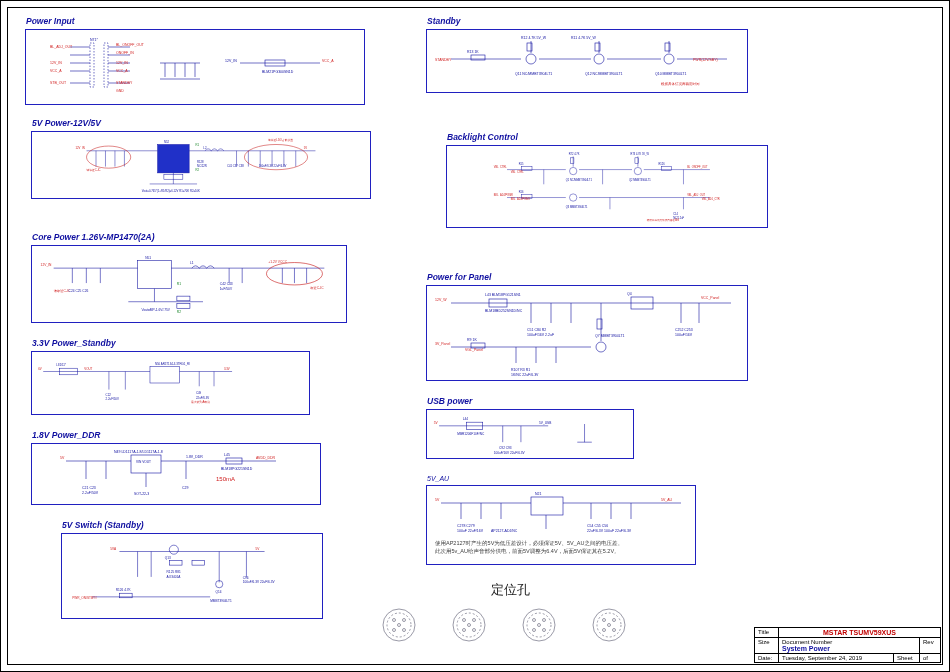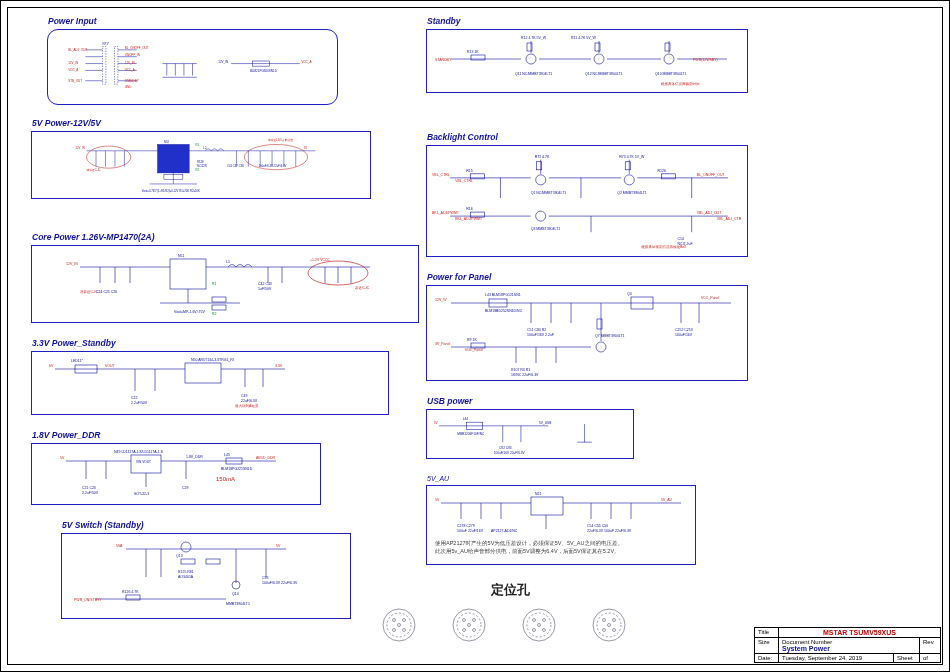--- a/index.html
+++ b/index.html
@@ -73,21 +73,21 @@
     font-family: Arial;
   }
   .note-txt {
     font-size: 5.5px;
     fill: #404040;
   }
 
   .cjk-title {
     position: absolute;
     font-size: 13px;
-    font-weight: 700;
+    font-weight: 400;
     color: #202020;
     white-space: nowrap;
   }
 
   .title-block {
     position: absolute;
     right: 8px;
     bottom: 8px;
     width: 185px;
     border: 1px solid #000;
@@ -115,21 +115,21 @@
     font-weight: bold;
     font-size: 7px;
   }
 </style>
 </head>
 <body>
 
 <div class="sheet">
   <div class="frame"></div>
 
-  <div class="block" style="left:46px; top:28px; width:291px; height:76px;border-radius:11px;">
+  <div class="block" style="left:24px; top:28px; width:340px; height:76px;">
     <div class="block-title">Power Input</div>
     <div class="schem">
       <svg viewBox="0 0 330 68">
         <g stroke="#1010a0" stroke-width="0.6" fill="none">
           <rect x="60" y="10" width="4" height="44" stroke-dasharray="1.5,1.5"></rect>
           <rect x="74" y="10" width="4" height="44" stroke-dasharray="1.5,1.5"></rect>
           <line x1="40" y1="14" x2="60" y2="14"></line>
           <line x1="78" y1="14" x2="100" y2="14"></line>
           <line x1="40" y1="22" x2="60" y2="22"></line>
           <line x1="78" y1="22" x2="100" y2="22"></line>
@@ -203,21 +203,21 @@
         <text x="158" y="14" class="green-txt">R1</text>
         <text x="158" y="45" class="green-txt">R2</text>
         <text x="118" y="10" class="blue-txt">N52</text>
         <text x="20" y="45" class="red-txt">请靠近C-IC</text>
         <text x="250" y="8" class="red-txt">请靠近LDO之前放置</text>
         <text x="90" y="72" class="blue-txt">Vout=0.765*(1+R1/R2)=6.12V   R1=70K  R2=10K</text>
       </svg>
     </div>
   </div>
 
-  <div class="block" style="left:30px; top:244px; width:388px; height:78px;">
+  <div class="block" style="left:30px; top:244px; width:316px; height:78px;">
     <div class="block-title">Core Power 1.26V-MP1470(2A)</div>
     <div class="schem">
       <svg viewBox="0 0 330 70">
         <g stroke="#1010a0" stroke-width="0.6" fill="none">
           <line x1="20" y1="18" x2="110" y2="18"></line>
           <rect x="110" y="10" width="36" height="30"></rect>
           <line x1="146" y1="18" x2="310" y2="18"></line>
           <path d="M168,18 q4,-5 8,0 q4,-5 8,0 q4,-5 8,0"></path>
           <line x1="40" y1="18" x2="40" y2="34"></line>
           <line x1="55" y1="18" x2="55" y2="34"></line>
@@ -242,21 +242,21 @@
         <text x="198" y="36" class="blue-txt">C42 C43</text>
         <text x="198" y="41" class="blue-txt">1uF/50V</text>
         <text x="152" y="36" class="green-txt">R1</text>
         <text x="152" y="66" class="green-txt">R2</text>
         <text x="36" y="44" class="blue-txt">C24 C25 C26</text>
         <text x="114" y="64" class="blue-txt">Vout=MP-1.6V/.75V</text>
       </svg>
     </div>
   </div>
 
-  <div class="block" style="left:30px; top:350px; width:358px; height:64px;">
+  <div class="block" style="left:30px; top:350px; width:279px; height:64px;">
     <div class="block-title">3.3V Power_Standby</div>
     <div class="schem">
       <svg viewBox="0 0 330 56">
         <g stroke="#1010a0" stroke-width="0.6" fill="none">
           <line x1="10" y1="14" x2="140" y2="14"></line>
           <rect x="30" y="10" width="22" height="8"></rect>
           <rect x="140" y="8" width="36" height="20"></rect>
           <line x1="176" y1="14" x2="240" y2="14"></line>
           <line x1="200" y1="14" x2="200" y2="32"></line>
           <line x1="218" y1="14" x2="218" y2="32"></line>
@@ -300,21 +300,21 @@
         <text x="165" y="23" class="blue-txt">BLM18PG221SN1D</text>
         <text x="26" y="42" class="blue-txt">C21 C23</text>
         <text x="26" y="47" class="blue-txt">2.2uF/50V</text>
         <text x="126" y="42" class="blue-txt">C29</text>
         <text x="78" y="48" class="blue-txt">SOT-22-3</text>
         <text x="160" y="34" class="red-txt" style="font-size:6px">150mA</text>
       </svg>
     </div>
   </div>
 
-  <div class="block" style="left:60px; top:532px; width:290px; height:86px;">
+  <div class="block" style="left:60px; top:532px; width:262px; height:86px;">
     <div class="block-title">5V Switch (Standby)</div>
     <div class="schem">
       <svg viewBox="0 0 280 78">
         <g stroke="#1010a0" stroke-width="0.6" fill="none">
           <line x1="60" y1="12" x2="220" y2="12"></line>
           <rect x="115" y="22" width="14" height="5"></rect>
           <rect x="140" y="22" width="14" height="5"></rect>
           <circle cx="120" cy="10" r="5"></circle>
           <line x1="80" y1="12" x2="80" y2="40"></line>
           <line x1="95" y1="12" x2="95" y2="40"></line>
@@ -365,21 +365,21 @@
         <text x="140" y="6" class="blue-txt">R11 4.7K 5V_W</text>
         <text x="84" y="42" class="blue-txt">Q11 NC/MMBT3904LT1</text>
         <text x="154" y="42" class="blue-txt">Q12 NC/MMBT3904LT1</text>
         <text x="224" y="42" class="blue-txt">Q10 MMBT3904LT1</text>
         <text x="262" y="28" class="red-txt">PWR(12V/SBY)</text>
         <text x="230" y="52" class="red-txt">根据具体情况再确定时间</text>
       </svg>
     </div>
   </div>
 
-  <div class="block" style="left:425px; top:144px; width:322px; height:112px;">
+  <div class="block" style="left:445px; top:144px; width:322px; height:83px;">
     <div class="block-title">Backlight Control</div>
     <div class="schem">
       <svg viewBox="0 0 312 102">
         <g stroke="#1010a0" stroke-width="0.6" fill="none">
           <line x1="20" y1="28" x2="100" y2="28"></line>
           <rect x="40" y="24" width="14" height="5"></rect>
           <circle cx="110" cy="30" r="5"></circle>
           <line x1="118" y1="28" x2="190" y2="28"></line>
           <circle cx="198" cy="30" r="5"></circle>
           <line x1="206" y1="28" x2="296" y2="28"></line>

